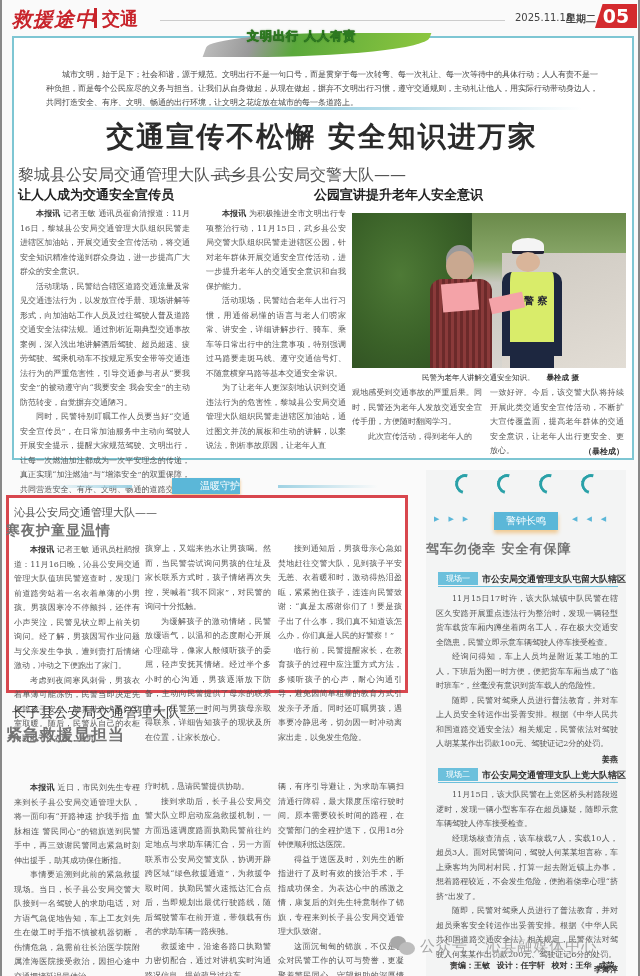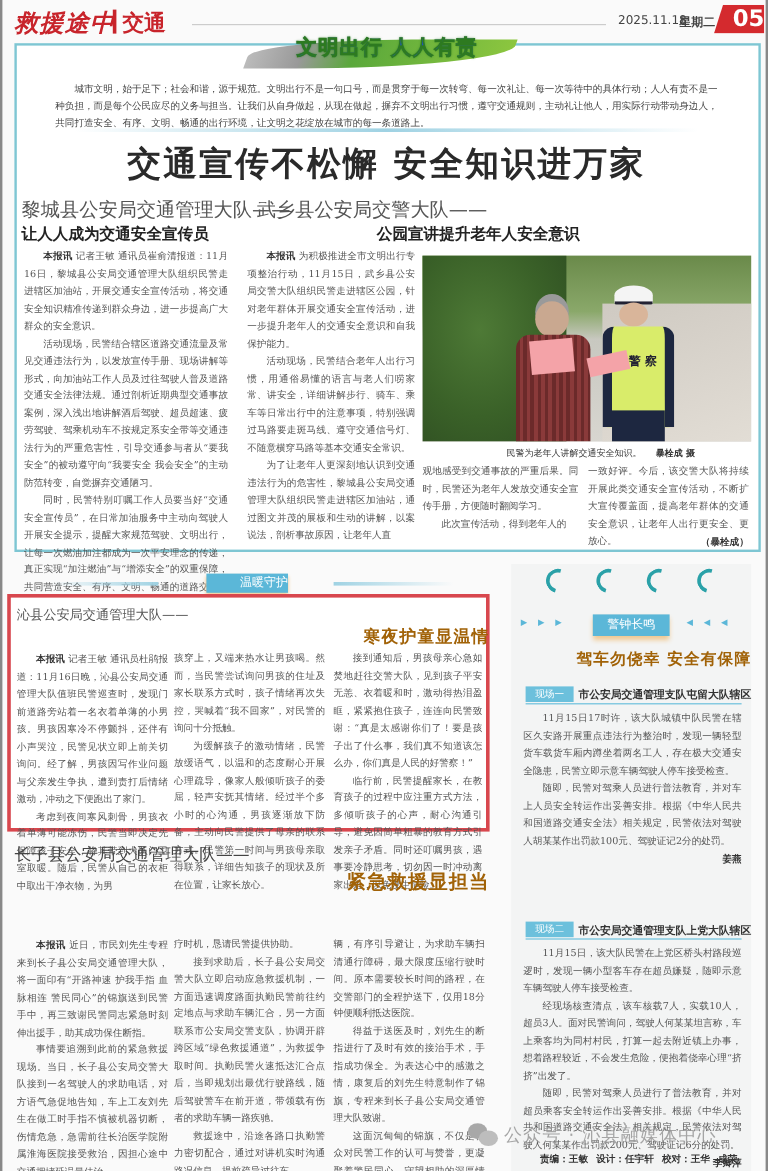--- a/index.html
+++ b/index.html
@@ -6,25 +6,25 @@
 html,body{width:640px;height:976px;overflow:hidden;background:#fff}
 body{font-family:"DejaVu Sans","Liberation Sans",sans-serif;color:#333;position:relative}
 .page{position:absolute;left:0;top:0;width:640px;height:976px;background:#fafafa;border-left:2px solid #888;border-right:2px solid #888}
 .masthead{position:absolute;left:8px;top:4px;width:624px;height:28px}
 .logo{position:absolute;left:2px;top:2px;font-family:"DejaVu Serif",serif;font-size:20px;font-style:italic;color:#c8242b;font-weight:bold;letter-spacing:1px}
 .logo-sep{position:absolute;left:84px;top:4px;width:3px;height:20px;background:#c8242b}
 .section{position:absolute;left:92px;top:3px;font-size:18px;font-weight:bold;color:#c8242b}
 .rule{position:absolute;left:150px;top:16px;width:345px;height:1px;background:#ccc}
 .date{position:absolute;left:505px;top:8px;font-size:10px;color:#444}
 .weekday{position:absolute;left:556px;top:8px;font-size:10px;color:#444;font-weight:bold}
-.pageno{position:absolute;left:585px;top:0;width:42px;height:24px;background:#d42a2e;color:#fff;font-size:19px;font-weight:bold;text-align:right;line-height:24px;clip-path:polygon(18% 0,100% 0,100% 100%,0 100%)}
+.pageno{position:absolute;left:585px;top:0;width:42px;height:24px;background:#d42a2e;color:#fff;font-size:19px;font-weight:bold;text-align:center;line-height:24px;clip-path:polygon(18% 0,100% 0,100% 100%,0 100%)}
 .banner-box{position:absolute;left:10px;top:36px;width:622px;height:424px;border:2px solid #7ec6d3;background:#fff}
 .ribbon{position:absolute;left:205px;top:27px;width:220px;height:30px}
 .ribbon .swoosh{position:absolute;left:0;top:6px;width:220px;height:24px;background:linear-gradient(90deg,#bbb 0%,#999 20%,#5aa83b 40%,#8cc63f 100%);border-radius:60% 0 80% 0;transform:skewX(-20deg)}
-.ribbon .text{position:absolute;left:40px;top:1px;font-size:17px;font-weight:bold;color:#1d4ed8;-webkit-text-stroke:0.6px #2d7a20;text-shadow:0 0 2px #2d7a20;letter-spacing:1px}
+.ribbon .text{position:absolute;left:40px;top:1px;font-size:12px;font-weight:bold;color:#000000;-webkit-text-stroke:0.6px #2d7a20;text-shadow:0 0 2px #2d7a20;letter-spacing:1px}
 .intro{position:absolute;left:44px;top:68px;width:556px;font-family:Liberation Sans, sans-serif;font-size:8px;line-height:14px;color:#444;text-indent:2em}
 .divider-bar{position:absolute;left:60px;top:107px;width:520px;height:3px;background:linear-gradient(90deg,transparent,#9fd2e3,transparent)}
 .headline{position:absolute;left:0;top:118px;width:640px;text-align:center;font-size:28px;font-weight:bold;color:#2a2a2a;letter-spacing:2px}
 .dept{position:absolute;font-size:16px;color:#555}
 .subhead{position:absolute;font-size:13px;font-weight:bold;color:#222}
 .col{position:absolute;font-family:"DejaVu Serif",serif;font-size:8px;line-height:14.5px;color:#555;text-align:justify}
 .col p{text-indent:2em}
 .col b{color:#333}
 .photo{position:absolute;left:350px;top:213px;width:274px;height:155px;overflow:hidden;background:linear-gradient(180deg,#6a8a4a 0%,#8aa86a 30%,#c8c8c0 45%,#d8d6d0 100%)}
 .photo .tree{position:absolute;left:0;top:0;width:120px;height:155px;background:radial-gradient(ellipse at 40% 40%,#4e7a36 0%,#3a6128 55%,#2e4d22 100%)}
@@ -38,21 +38,21 @@
 .photo .officer .face{position:absolute;left:14px;top:14px;width:24px;height:20px;border-radius:50%;background:#d9b59a}
 .photo .officer .vest{position:absolute;left:0;top:34px;width:60px;height:84px;background:#d9ec6a;border-radius:10px 10px 0 0;border-left:8px solid #1d2740;border-right:8px solid #1d2740}
 .photo .officer .vest span{position:absolute;left:14px;top:22px;font-size:10px;color:#223;font-weight:bold}
 .photo .officer .legs{position:absolute;left:8px;top:104px;width:44px;height:26px;background:#1d2740}
 .photo .paper2{position:absolute;left:138px;top:82px;width:34px;height:16px;background:#f4a3a8;transform:rotate(-12deg)}
 .caption{position:absolute;left:420px;top:373px;font-family:"DejaVu Serif",serif;font-size:7.5px;color:#333}
 .caption b{margin-left:12px;font-family:"DejaVu Sans",sans-serif}
 .tag-warm{position:absolute;left:170px;top:478px;width:68px;height:16px;background:#5bb7d8;color:#fff;font-size:10px;text-align:right;line-height:16px;box-shadow:0 2px 3px #f0c080}
 .tag-line{position:absolute;top:485px;height:3px;background:linear-gradient(90deg,transparent,#9fd2e3)}
 .red-box{position:absolute;left:4px;top:495px;width:402px;height:198px;border:3px solid #d8474e;background:#fff}
-.center-title{position:absolute;font-size:14px;font-weight:bold;color:#a16207;text-align:right;letter-spacing:1px}
+.center-title{position:absolute;font-size:14px;font-weight:bold;color:#737373;text-align:left;letter-spacing:1px}
 .right-panel{position:absolute;left:424px;top:470px;width:200px;height:506px;background:#f3f4f4}
 .rings{position:absolute;left:445px;top:474px;width:160px;height:22px}
 .ring{position:absolute;top:0;width:20px;height:20px;border-radius:50%;border:3px solid #2aa1a8;border-right-color:transparent;border-bottom-color:transparent;transform:rotate(-30deg)}
 .tag-alarm{position:absolute;left:492px;top:512px;width:64px;height:18px;background:#5bb7d8;color:#fff;font-size:10px;text-align:center;line-height:18px;box-shadow:0 3px 4px #f0c890}
 .arrows{position:absolute;top:515px;font-size:7px;color:#5bb7d8;letter-spacing:9px}
 .scene-tag{position:absolute;height:13px;width:40px;background:#6cc0dc;color:#fff;font-size:8px;line-height:13px;text-align:center}
 .scene-title{position:absolute;font-size:9px;font-weight:bold;color:#333}
 .scene-rule{position:absolute;height:1px;background:#6cc0dc}
 .watermark{position:absolute;left:418px;top:937px;font-size:15px;color:rgba(150,150,150,0.85);letter-spacing:1px}
 .wm-icon{position:absolute;left:388px;top:934px;width:26px;height:22px}
@@ -177,20 +177,21 @@
   <div class="arrows" style="left:432px">▶▶▶</div>
   <div class="tag-alarm">警钟长鸣</div>
   <div class="arrows" style="left:570px">◀◀◀</div>
   <div class="center-title" style="left:424px;top:540px;width:200px;font-size:13px">驾车勿侥幸 安全有保障</div>
 
   <div class="scene-tag" style="left:436px;top:572px">现场一</div>
   <div class="scene-title" style="left:480px;top:573px">市公安局交通管理支队屯留大队辖区</div>
   <div class="scene-rule" style="left:436px;top:586px;width:180px"></div>
   <div class="col" style="left:434px;top:592px;width:182px">
     <p>11月15日17时许，该大队城镇中队民警在辖区久安路开展重点违法行为整治时，发现一辆轻型货车载货车厢内蹲坐着两名工人，存在极大交通安全隐患，民警立即示意车辆驾驶人停车接受检查。</p>
+    <p>经询问得知，车上人员均是附近某工地的工人，下班后为图一时方便，便把货车车厢当成了“临时班车”，丝毫没有意识到货车载人的危险性。</p>
     <p>随即，民警对驾乘人员进行普法教育，并对车上人员安全转运作出妥善安排。根据《中华人民共和国道路交通安全法》相关规定，民警依法对驾驶人胡某某作出罚款100元、驾驶证记2分的处罚。</p>
     <b style="float:right">姜燕</b>
   </div>
 
   <div class="scene-tag" style="left:436px;top:768px">现场二</div>
   <div class="scene-title" style="left:480px;top:769px">市公安局交通管理支队上党大队辖区</div>
   <div class="scene-rule" style="left:436px;top:782px;width:180px"></div>
   <div class="col" style="left:434px;top:788px;width:182px">
     <p>11月15日，该大队民警在上党区桥头村路段巡逻时，发现一辆小型客车存在超员嫌疑，随即示意车辆驾驶人停车接受检查。</p>
     <p>经现场核查清点，该车核载7人，实载10人，超员3人。面对民警询问，驾驶人何某某坦言称，车上乘客均为同村村民，打算一起去附近镇上办事，想着路程较近，不会发生危险，便抱着侥幸心理“挤挤”出发了。</p>

